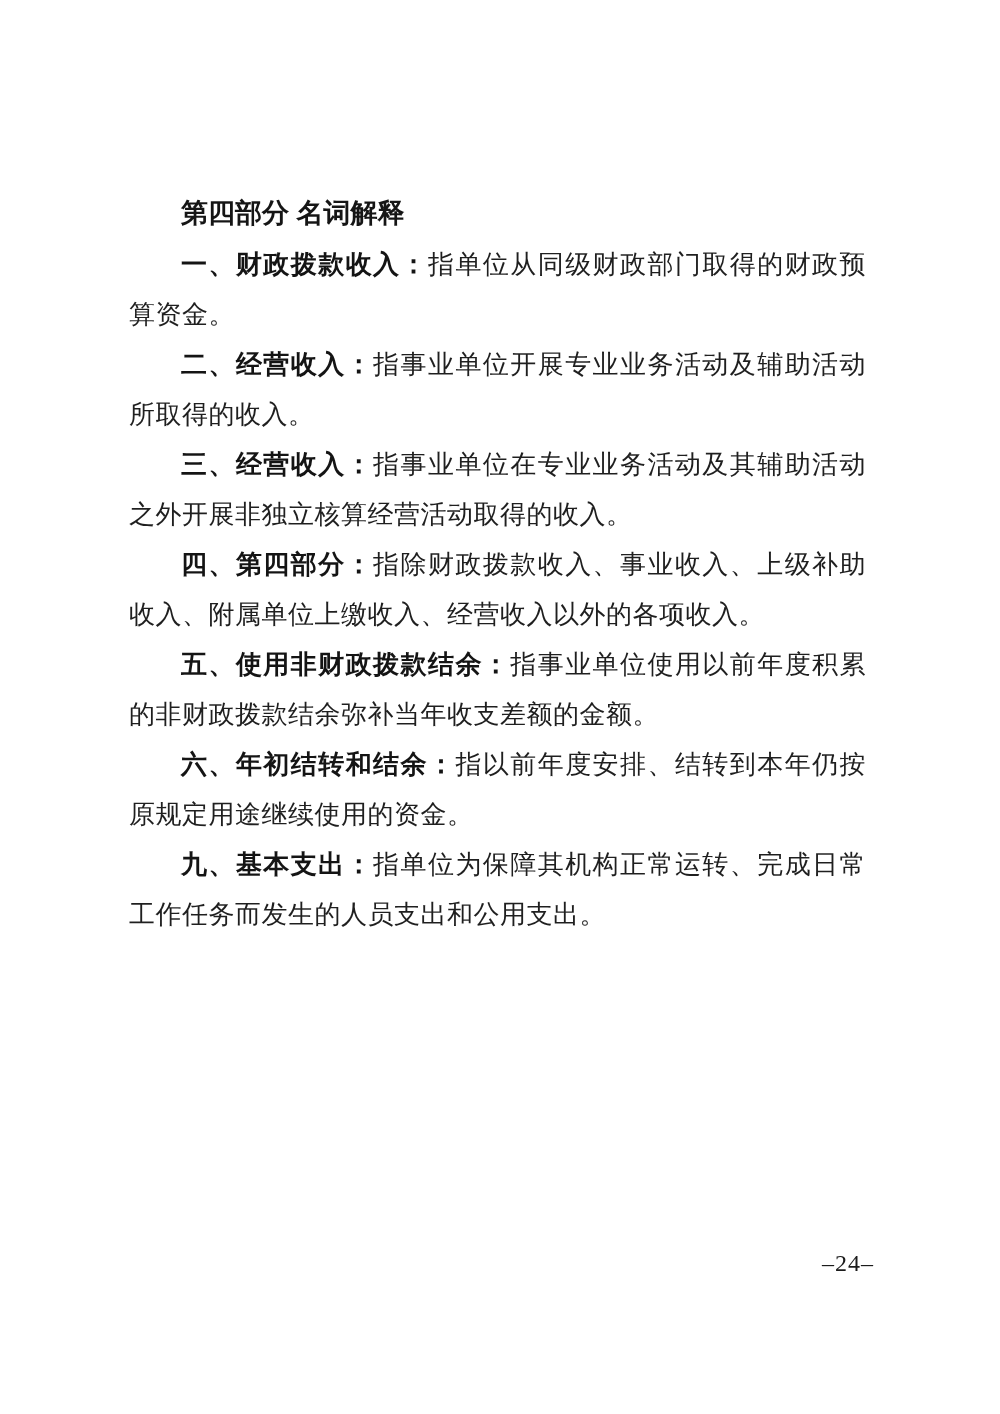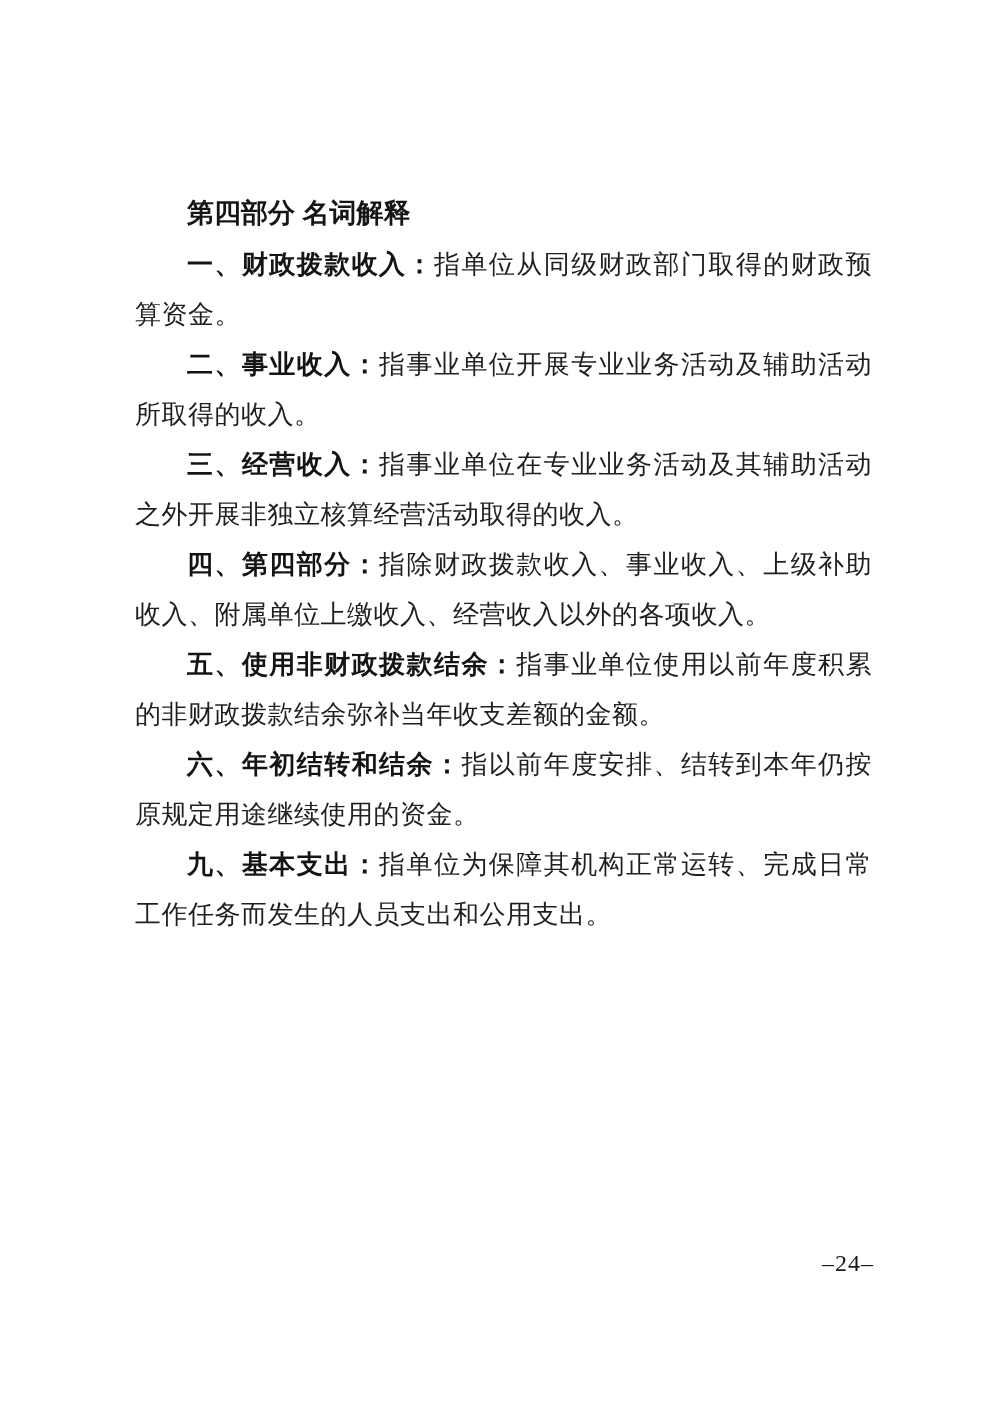--- a/index.html
+++ b/index.html
@@ -13,21 +13,21 @@
     width: 1000px;
     height: 1414px;
     margin: 0 auto;
     background: #ffffff;
     color: #1b1b1b;
     font-family: "Liberation Serif", "DejaVu Serif", serif;
     overflow: hidden;
   }
   .content {
     position: absolute;
-    left: 135px;
+    left: 129px;
     top: 188px;
     width: 737px;
   }
   .doc-title {
     margin: 0 0 2px 0;
     font-family: "Liberation Sans", "DejaVu Sans", sans-serif;
     font-weight: bold;
     font-size: 27px;
     line-height: 50px;
     text-indent: 52px;
@@ -65,21 +65,21 @@
 </head>
 <body>
 
 <div class="page">
   <div class="content">
 
     <h1 class="doc-title">第四部分 名词解释</h1>
 
     <p class="para"><span class="lead">一、财政拨款收入：</span><span class="def">指单位从同级财政部门取得的财政预算资金。</span></p>
 
-    <p class="para"><span class="lead">二、事业收入：</span><span class="def">指事业单位开展专业业务活动及辅助活动所取得的收入。</span></p>
+    <p class="para"><span class="lead">二、经营收入：</span><span class="def">指事业单位开展专业业务活动及辅助活动所取得的收入。</span></p>
 
     <p class="para"><span class="lead">三、经营收入：</span><span class="def">指事业单位在专业业务活动及其辅助活动之外开展非独立核算经营活动取得的收入。</span></p>
 
     <p class="para"><span class="lead">四、第四部分：</span><span class="def">指除财政拨款收入、事业收入、上级补助收入、附属单位上缴收入、经营收入以外的各项收入。</span></p>
 
     <p class="para"><span class="lead">五、使用非财政拨款结余：</span><span class="def">指事业单位使用以前年度积累的非财政拨款结余弥补当年收支差额的金额。</span></p>
 
     <p class="para"><span class="lead">六、年初结转和结余：</span><span class="def">指以前年度安排、结转到本年仍按原规定用途继续使用的资金。</span></p>
 
 

